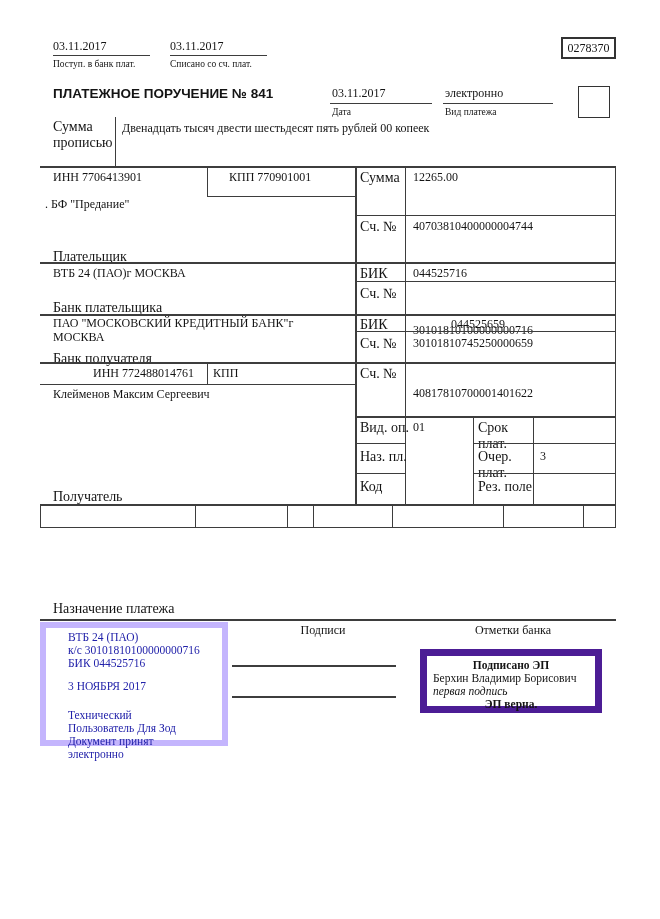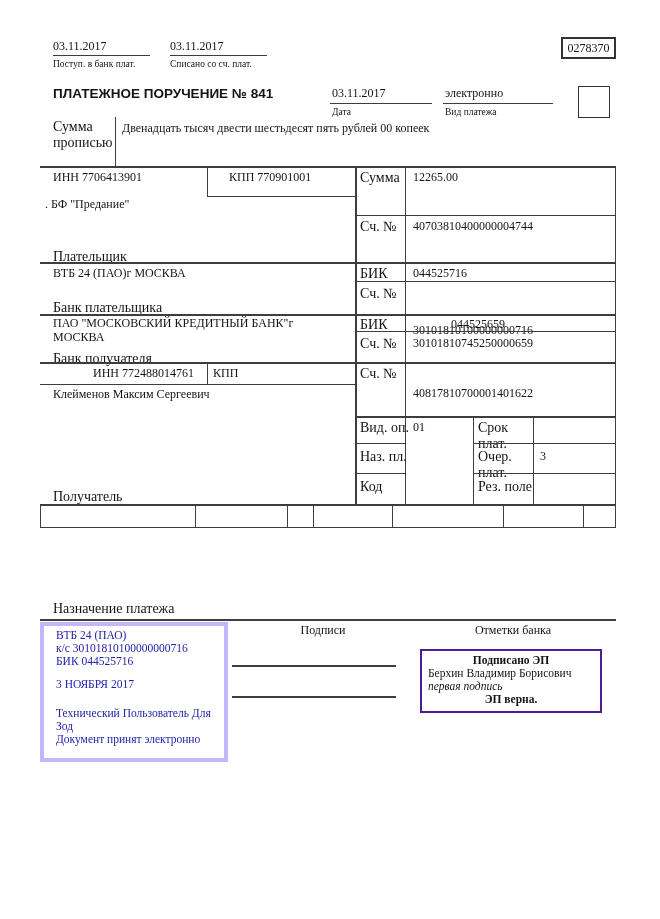--- a/index.html
+++ b/index.html
@@ -13,26 +13,26 @@
   .i{font-style:italic;}
   .ctr{text-align:center;}
   .hl{position:absolute;height:1px;background:#3d3d3d;}
   .hl2{height:2px;}
   .vl{position:absolute;width:1px;background:#3d3d3d;}
   .vl2{width:2px;}
   .title{position:absolute;font-family:"Liberation Sans",sans-serif;font-weight:bold;
          font-size:13.5px;white-space:nowrap;}
   .codebox{position:absolute;border:2px solid #333;text-align:center;font-size:12px;}
   .sqbox{position:absolute;border:1.5px solid #333;background:#fff;}
-  .stamp{position:absolute;left:40px;top:622px;width:188px;height:140px;
-         border:4px solid #c4b5fd;color:#2222aa;font-size:11.5px;line-height:13px;
-         padding:3px 12px;box-sizing:border-box;}
+  .stamp{position:absolute;left:40px;top:622px;width:188px;height:124px;
+         border:6px solid #c4b5fd;color:#2222aa;font-size:11.5px;line-height:13px;
+         padding:3px 22px;box-sizing:border-box;}
   .stamp div{white-space:normal;}
   .esign{position:absolute;left:420px;top:649px;width:182px;height:64px;
-         border:2px solid #4c1d95;font-size:11.5px;line-height:13px;
+         border:7px solid #4c1d95;font-size:11.5px;line-height:13px;
          padding:3px 6px;box-sizing:border-box;}
 </style>
 </head>
 <body>
 
 <div class="page">
 
   <span class="t" style="left:53px;top:39px;">03.11.2017</span>
   <div class="hl" style="left:53px;top:55px;width:97px;"></div>
   <span class="t sm" style="left:53px;top:59px;">Поступ. в банк плат.</span>

